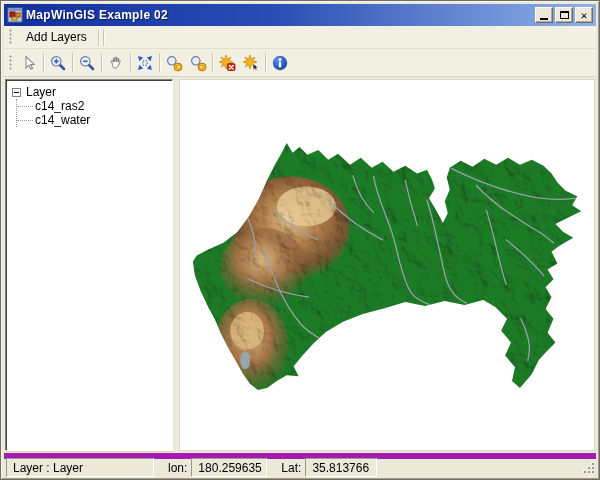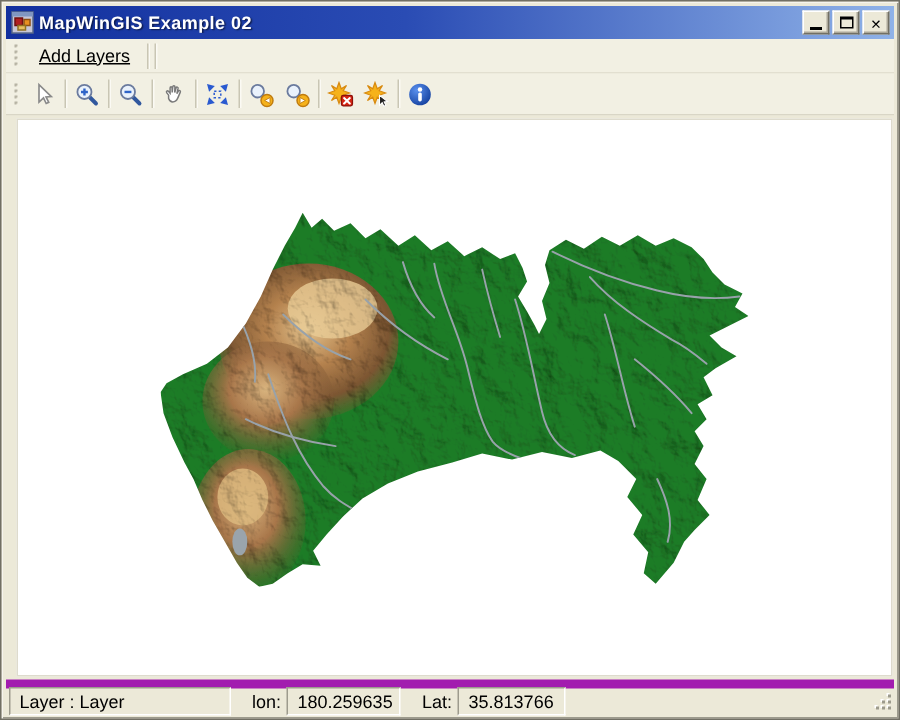--- a/index.html
+++ b/index.html
@@ -23,21 +23,21 @@
     border-top:1px solid #fff; border-left:1px solid #fff;
     border-right:1px solid #716f64; border-bottom:1px solid #716f64;
     box-shadow: inset -1px -1px 0 #aca899; display:flex; align-items:center; justify-content:center;
     font-family:"DejaVu Sans Mono",monospace; font-size:10px; color:#000; cursor:default; }
   .glyph-min{ width:8px; height:2px; background:#000; margin-top:8px; }
   .glyph-max{ width:9px; height:8px; border:1px solid #000; border-top:2px solid #000; }
   .glyph-x{ font-size:11px; font-weight:bold; line-height:1; }
 
   
   .menubar{ height:23px; flex:0 0 23px; background:#f2f0e3; display:flex; align-items:center;
-    border-bottom:1px solid #e2dfd0; padding-left:2px;text-decoration:underline; }
+    border-bottom:1px solid #e2dfd0; padding-left:2px; }
   .grip{ width:5px; height:16px; margin:0 3px;
     background-image:radial-gradient(circle at 1.5px 1.5px,#b7b4a4 1px,transparent 1.2px);
     background-size:4px 4px; background-repeat:repeat-y; }
   .menu-item{ padding:3px 9px 4px 9px; color:#000; white-space:nowrap; cursor:default; }
   .vsep{ width:1px; height:17px; background:#c9c6b4; box-shadow:1px 0 0 #fbfaf4; margin:0 2px; }
 
   
   .toolbar{ height:28px; flex:0 0 28px; background:#f2f0e3; display:flex; align-items:center;
     border-bottom:1px solid #d9d6c6; padding-left:2px; }
   .tool-btn{ width:24px; height:24px; display:flex; align-items:center; justify-content:center;
@@ -205,20 +205,36 @@
         </defs>
         <circle cx="9" cy="9" r="7.2" fill="url(#infg)"></circle>
         <circle cx="9" cy="5.6" r="1.5" fill="#fff"></circle>
         <rect x="7.8" y="7.6" width="2.4" height="6" rx="1.1" fill="#fff"></rect>
       </svg>
     </div>
   </div>
 
   <div class="content">
 
+    <div class="tree-panel">
+      <div class="tree-root">
+        <div class="expander"></div>
+        <span>Layer</span>
+      </div>
+      <div class="tree-children tree-vline">
+        <div class="tree-item">
+          <div class="tree-conn"></div>
+          <span>c14_ras2</span>
+        </div>
+        <div class="tree-item">
+          <div class="tree-conn"></div>
+          <span>c14_water</span>
+        </div>
+      </div>
+    </div>
 
     <div class="splitter"></div>
 
     <div class="map-panel">
       <svg viewBox="0 0 419 371" preserveAspectRatio="xMidYMid meet">
         <defs>
           <clipPath id="pref">
             <polygon points="108,62 114,72 121,66 129,74 140,69 150,79 160,73 172,84 183,77 194,87 205,81 216,91 228,85 240,93 250,89 255,99 258,108 252,118 258,128 263,137 266,143 271,133 268,121 273,109 270,97 273,87 284,80 296,86 308,78 320,84 332,77 344,84 356,79 368,85 376,93 382,102 390,110 402,116 397,125 406,131 392,138 380,144 388,152 398,158 384,166 376,172 382,184 372,190 378,200 370,208 376,218 370,230 378,240 372,254 380,264 370,274 363,282 356,296 344,310 336,303 339,289 329,277 335,264 325,252 331,240 319,228 307,221 288,226 268,222 248,227 228,223 208,229 185,235 165,243 148,253 135,265 124,277 115,288 120,298 108,297 98,303 88,310 79,312 71,306 64,296 56,282 48,268 41,254 35,240 29,229 21,212 15,196 13,182 17,176 28,170 44,163 58,152 70,136 80,118 88,100 96,84 103,72"></polygon>
           </clipPath>
           <filter id="relief" x="-5%" y="-5%" width="110%" height="110%">

